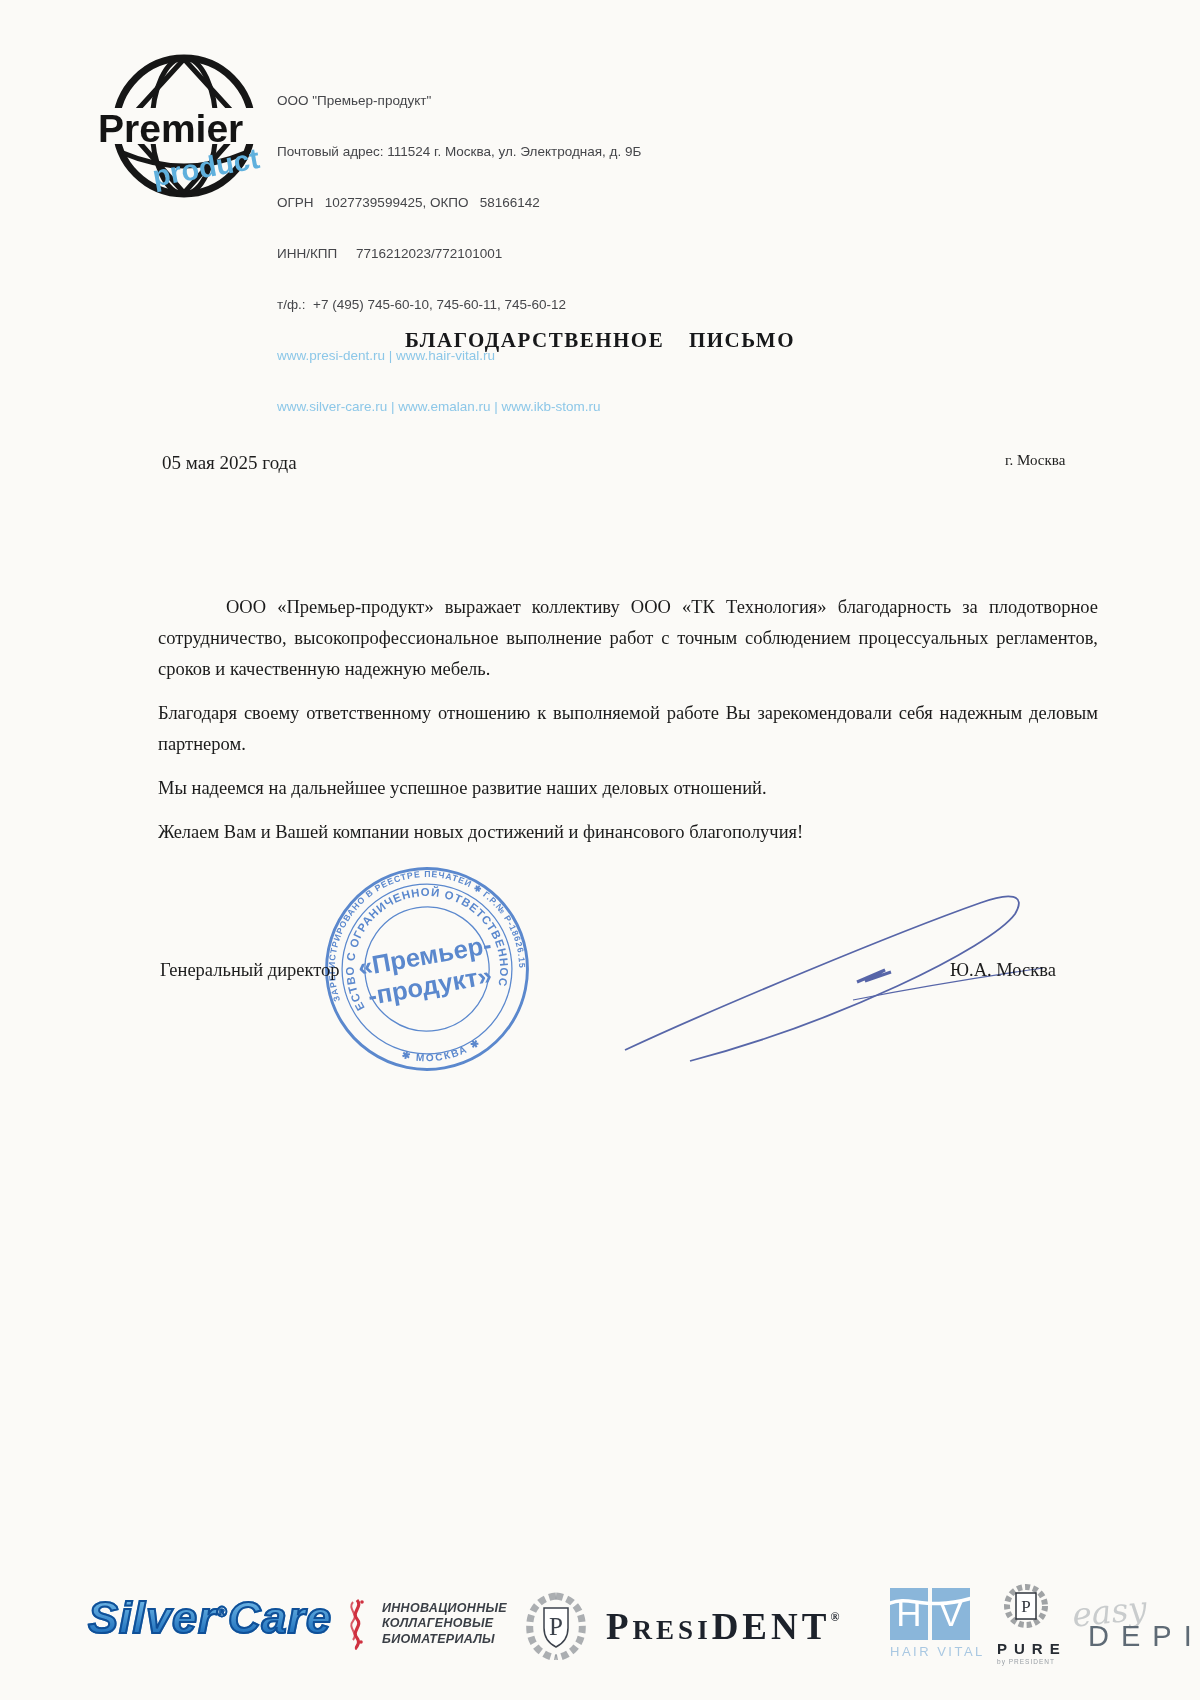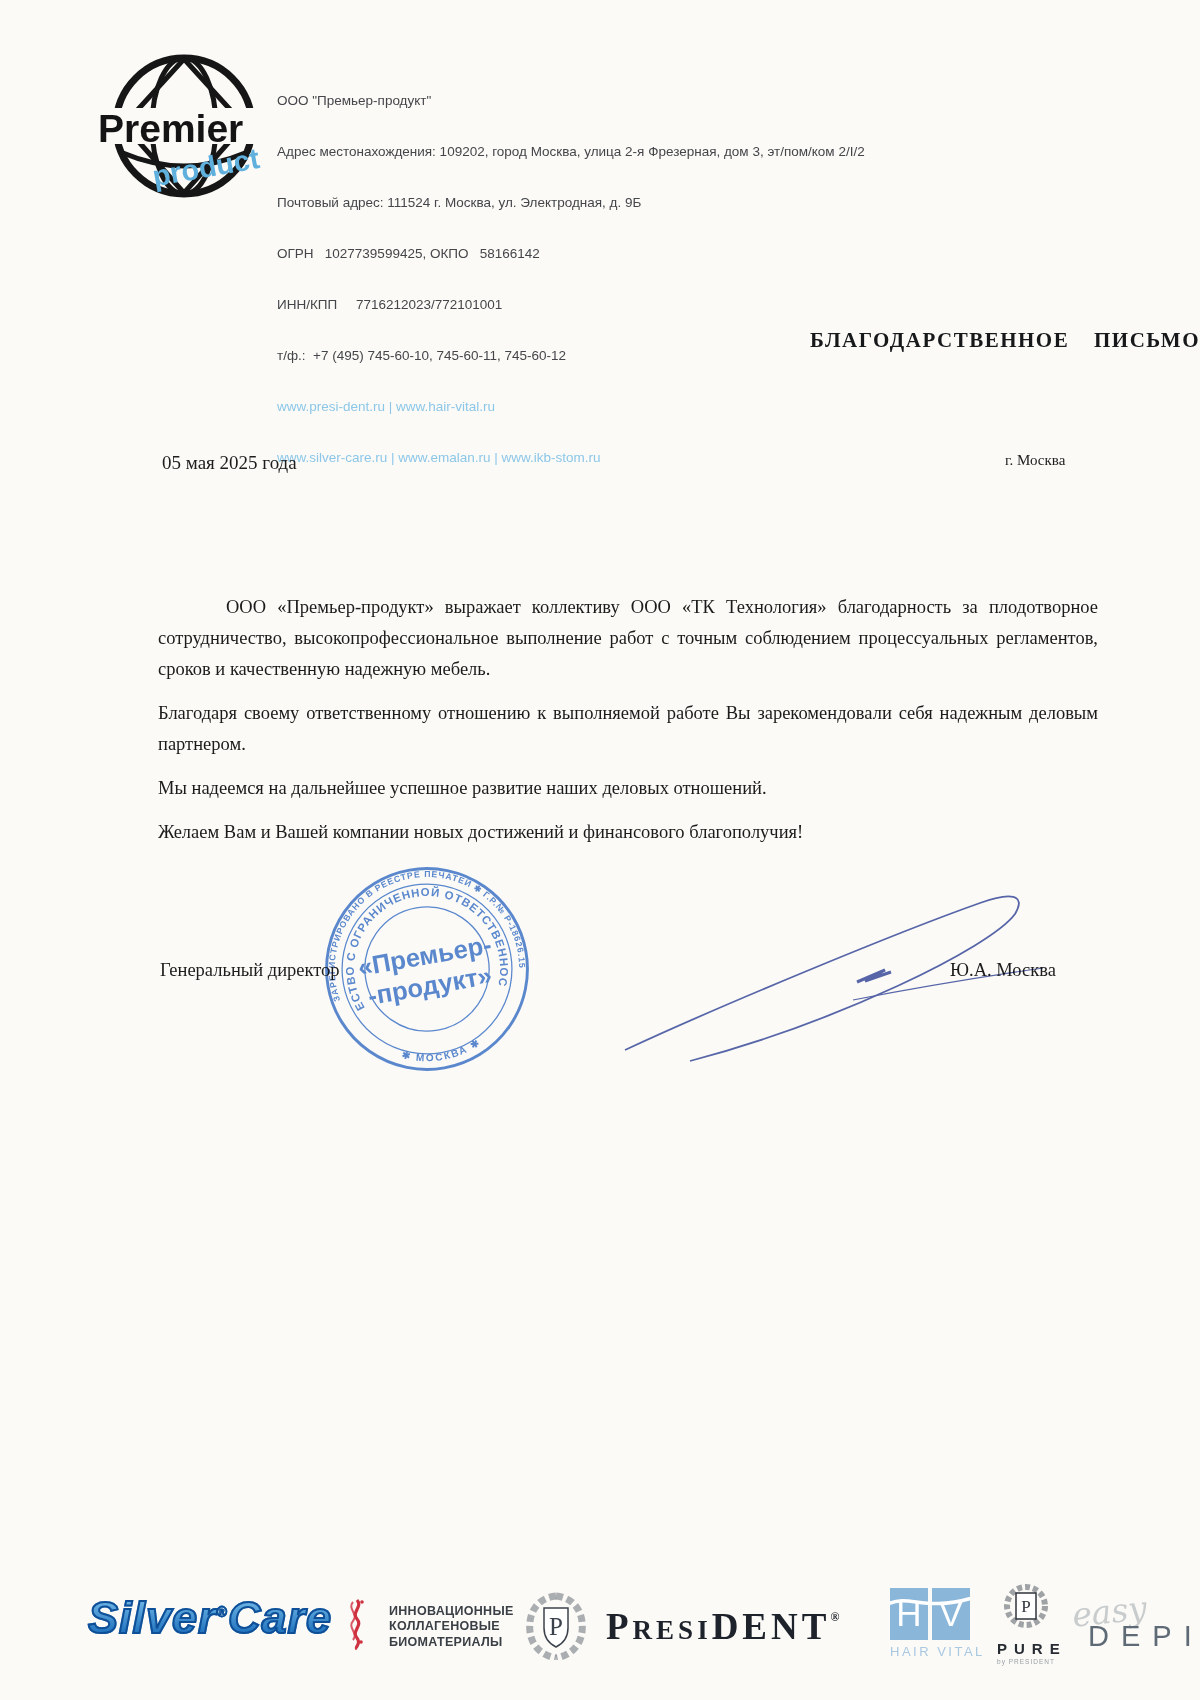--- a/index.html
+++ b/index.html
@@ -8,21 +8,21 @@
     position:relative; width:1200px; height:1700px;
     background:#fbfaf7; overflow:hidden;
     font-family:"Liberation Serif", serif; color:#1d1d1d;
   }
   
   .logo-wrap { position:absolute; left:92px; top:50px; width:180px; height:152px;text-align:center; }
   .company-info { position:absolute; left:277px; top:58px; font-family:"Liberation Sans", sans-serif; font-size:13.5px; line-height:17px; color:#45464a; white-space:pre; }
   .company-info .co-name { }
   .company-info .co-link { color:#8cc7e8; }
   
-  .title { position:absolute; left:0; top:328px; width:100%; text-align:right;
+  .title { position:absolute; left:0; top:328px; width:100%; text-align:center;
            font-weight:bold; font-size:21px; letter-spacing:1.5px; word-spacing:18px; color:#17181a; }
   .date  { position:absolute; left:162px; top:452px; font-size:19px; }
   .city  { position:absolute; left:1005px; top:452px; font-size:15px; }
   .body-text { position:absolute; left:158px; top:592px; width:940px;
                font-size:18.5px; line-height:31px; text-align:justify; color:#1b1b1b; }
   .body-text p { margin:0 0 13px 0; }
   .body-text p.indent { text-indent:68px; }
   .signer-title { position:absolute; left:160px; top:960px; font-size:18.5px; }
   .signer-name  { position:absolute; left:950px; top:960px; font-size:18.5px; }
   .stamp { position:absolute; left:322px; top:864px; width:210px; height:210px;
@@ -30,21 +30,21 @@
   .signature { position:absolute; left:595px; top:878px; width:450px; height:185px;
                mix-blend-mode:multiply; }
   
   .silvercare { position:absolute; left:88px; top:1592px;
     font-family:"Liberation Sans", sans-serif; font-style:italic; font-weight:bold;
     font-size:45px; letter-spacing:1px;
     background:linear-gradient(#74bce9 10%, #1a6cba 85%);
     -webkit-background-clip:text; background-clip:text; color:transparent;
     -webkit-text-stroke:2px #0f4f97; }
   .silvercare sup { font-size:14px; -webkit-text-stroke:1px #0f4f97; }
-  .collagen { position:absolute; left:348px; top:1598px; display:flex; gap:23px; align-items:flex-end; }
+  .collagen { position:absolute; left:348px; top:1598px; display:flex; gap:16px; align-items:center;font-style:italic; }
   .collagen-text { font-family:"Liberation Sans", sans-serif; font-size:12.5px; font-weight:bold;
                    line-height:15.5px; color:#3a3f46; letter-spacing:.3px; }
   .president { position:absolute; left:524px; top:1592px; display:flex; align-items:center; gap:18px; }
   .pres-word { font-family:"Liberation Serif", serif; font-weight:bold; color:#1d222b;
                letter-spacing:4px; white-space:nowrap; }
   .pres-word .big { font-size:37px; }
   .pres-word .small { font-size:27px; }
   .pres-word sup { font-size:12px; letter-spacing:0; vertical-align:18px; }
   .hv { position:absolute; left:890px; top:1588px; width:84px; text-align:center; }
   .hv-squares { position:relative; display:flex; gap:4px; }
@@ -78,21 +78,20 @@
         <path d="M 31 103 Q 92 129 153 103" stroke-width="5"></path>
       </g>
       <rect x="0" y="58" width="180" height="36" fill="#fbfaf7"></rect>
       <text x="6" y="92" font-family="Liberation Sans, sans-serif" font-weight="bold" font-size="39" fill="#141414">Premier</text>
       <text x="60" y="127" transform="rotate(-10 115 118)" font-family="Liberation Sans, sans-serif" font-weight="bold" font-size="29" fill="#5fb0dd">product</text>
     </svg>
   </div>
 
   <div class="company-info">
     <div class="co-name">ООО "Премьер-продукт"</div>
-    <div class="co-line">Адрес местонахождения: 109202, город Москва, улица 2-я Фрезерная, дом 3, эт/пом/ком 2/I/2</div>
     <div class="co-line">Почтовый адрес: 111524 г. Москва, ул. Электродная, д. 9Б</div>
     <div class="co-line">ОГРН   1027739599425, ОКПО   58166142</div>
     <div class="co-line">ИНН/КПП     7716212023/772101001</div>
     <div class="co-line">т/ф.:  +7 (495) 745-60-10, 745-60-11, 745-60-12</div>
     <div class="co-link">www.presi-dent.ru | www.hair-vital.ru</div>
     <div class="co-link">www.silver-care.ru | www.emalan.ru | www.ikb-stom.ru</div>
   </div>
 
   <div class="title">БЛАГОДАРСТВЕННОЕ ПИСЬМО</div>
   <div class="date">05 мая 2025 года</div>

